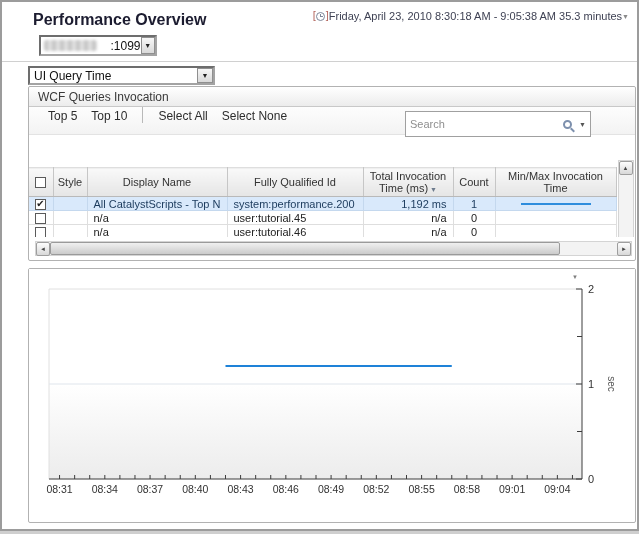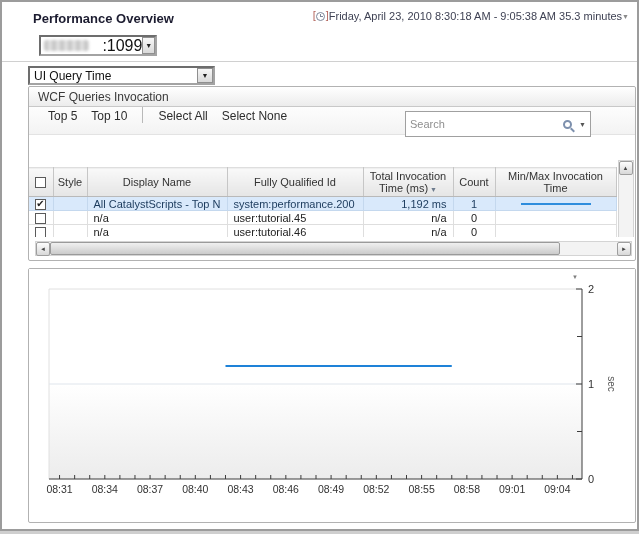--- a/index.html
+++ b/index.html
@@ -9,36 +9,36 @@
     background:#cfcfcf;
     position:relative;
   }
   .window {
     position:absolute; left:0; top:0; width:639px; height:531px;
     background:#ffffff; border:2px solid #9c9c9c; overflow:hidden;
   }
 
   
   .top-header { position:absolute; left:0; top:0; width:100%; height:30px; }
-  .page-title { position:absolute; left:31px; top:9px; font-size:13px; font-weight:bold; color:#1c1c30; }
+  .page-title { position:absolute; left:31px; top:9px; font-size:16px; font-weight:bold; color:#1c1c30; }
   .time-range { position:absolute; right:8px; top:8px; display:flex; align-items:center; color:#3f4254; font-size:11px; }
   .clock-icon { position:relative; width:16px; height:12px; display:inline-flex; align-items:center; justify-content:center; }
   .clock-icon::before { content:"["; color:#b4665e; font-size:11px; position:absolute; left:0; top:-1px; }
   .clock-icon::after { content:"]"; color:#b4665e; font-size:11px; position:absolute; right:0; top:-1px; }
   .clock-face { width:9px; height:9px; border:1px solid #7d8699; border-radius:50%; position:relative; background:#fff; }
   .clock-face::before { content:""; position:absolute; left:3px; top:1px; width:1px; height:3px; background:#7d8699; }
   .clock-face::after { content:""; position:absolute; left:3px; top:3px; width:3px; height:1px; background:#7d8699; }
   .tiny-caret { font-size:7px; color:#8a8a8a; }
 
   
   .server-row { position:absolute; left:31px; top:33px; display:flex; align-items:center; font-size:12px; color:#2e2e2e; }
   .server-combo { margin-left:6px; width:118px; height:21px; background:#fff; border:2px solid; border-color:#6d6d6d #a3a3a3 #a3a3a3 #6d6d6d; display:flex; align-items:center; position:relative; }
   .redacted-blob { width:60px; height:11px; margin-left:3px; border-radius:3px;
     background:repeating-linear-gradient(90deg,#c6c6c6 0 4px,#e0e0e0 4px 8px); filter:blur(1.5px); }
-  .server-port { font-size:16px; color:#111; margin-left:13px; }
+  .server-port { font-size:12px; color:#111; margin-left:13px; }
   .combo-btn { width:16px; height:100%; margin-left:auto; border:1px solid #8f8f8f;
     background:linear-gradient(#f7f7f7,#d9d9d9); display:flex; align-items:center; justify-content:center;
     font-size:7px; color:#222; cursor:default; }
   .hsep { position:absolute; left:0; top:59px; width:100%; border-top:1px solid #d0d0d0; }
 
   
   .query-combo { position:absolute; left:26px; top:64px; width:187px; height:19px; background:#fff;
     border:2px solid; border-color:#6d6d6d #a3a3a3 #a3a3a3 #6d6d6d; display:flex; align-items:center; }
   .query-combo .val { font-size:12px; color:#111; margin-left:4px; }
 

